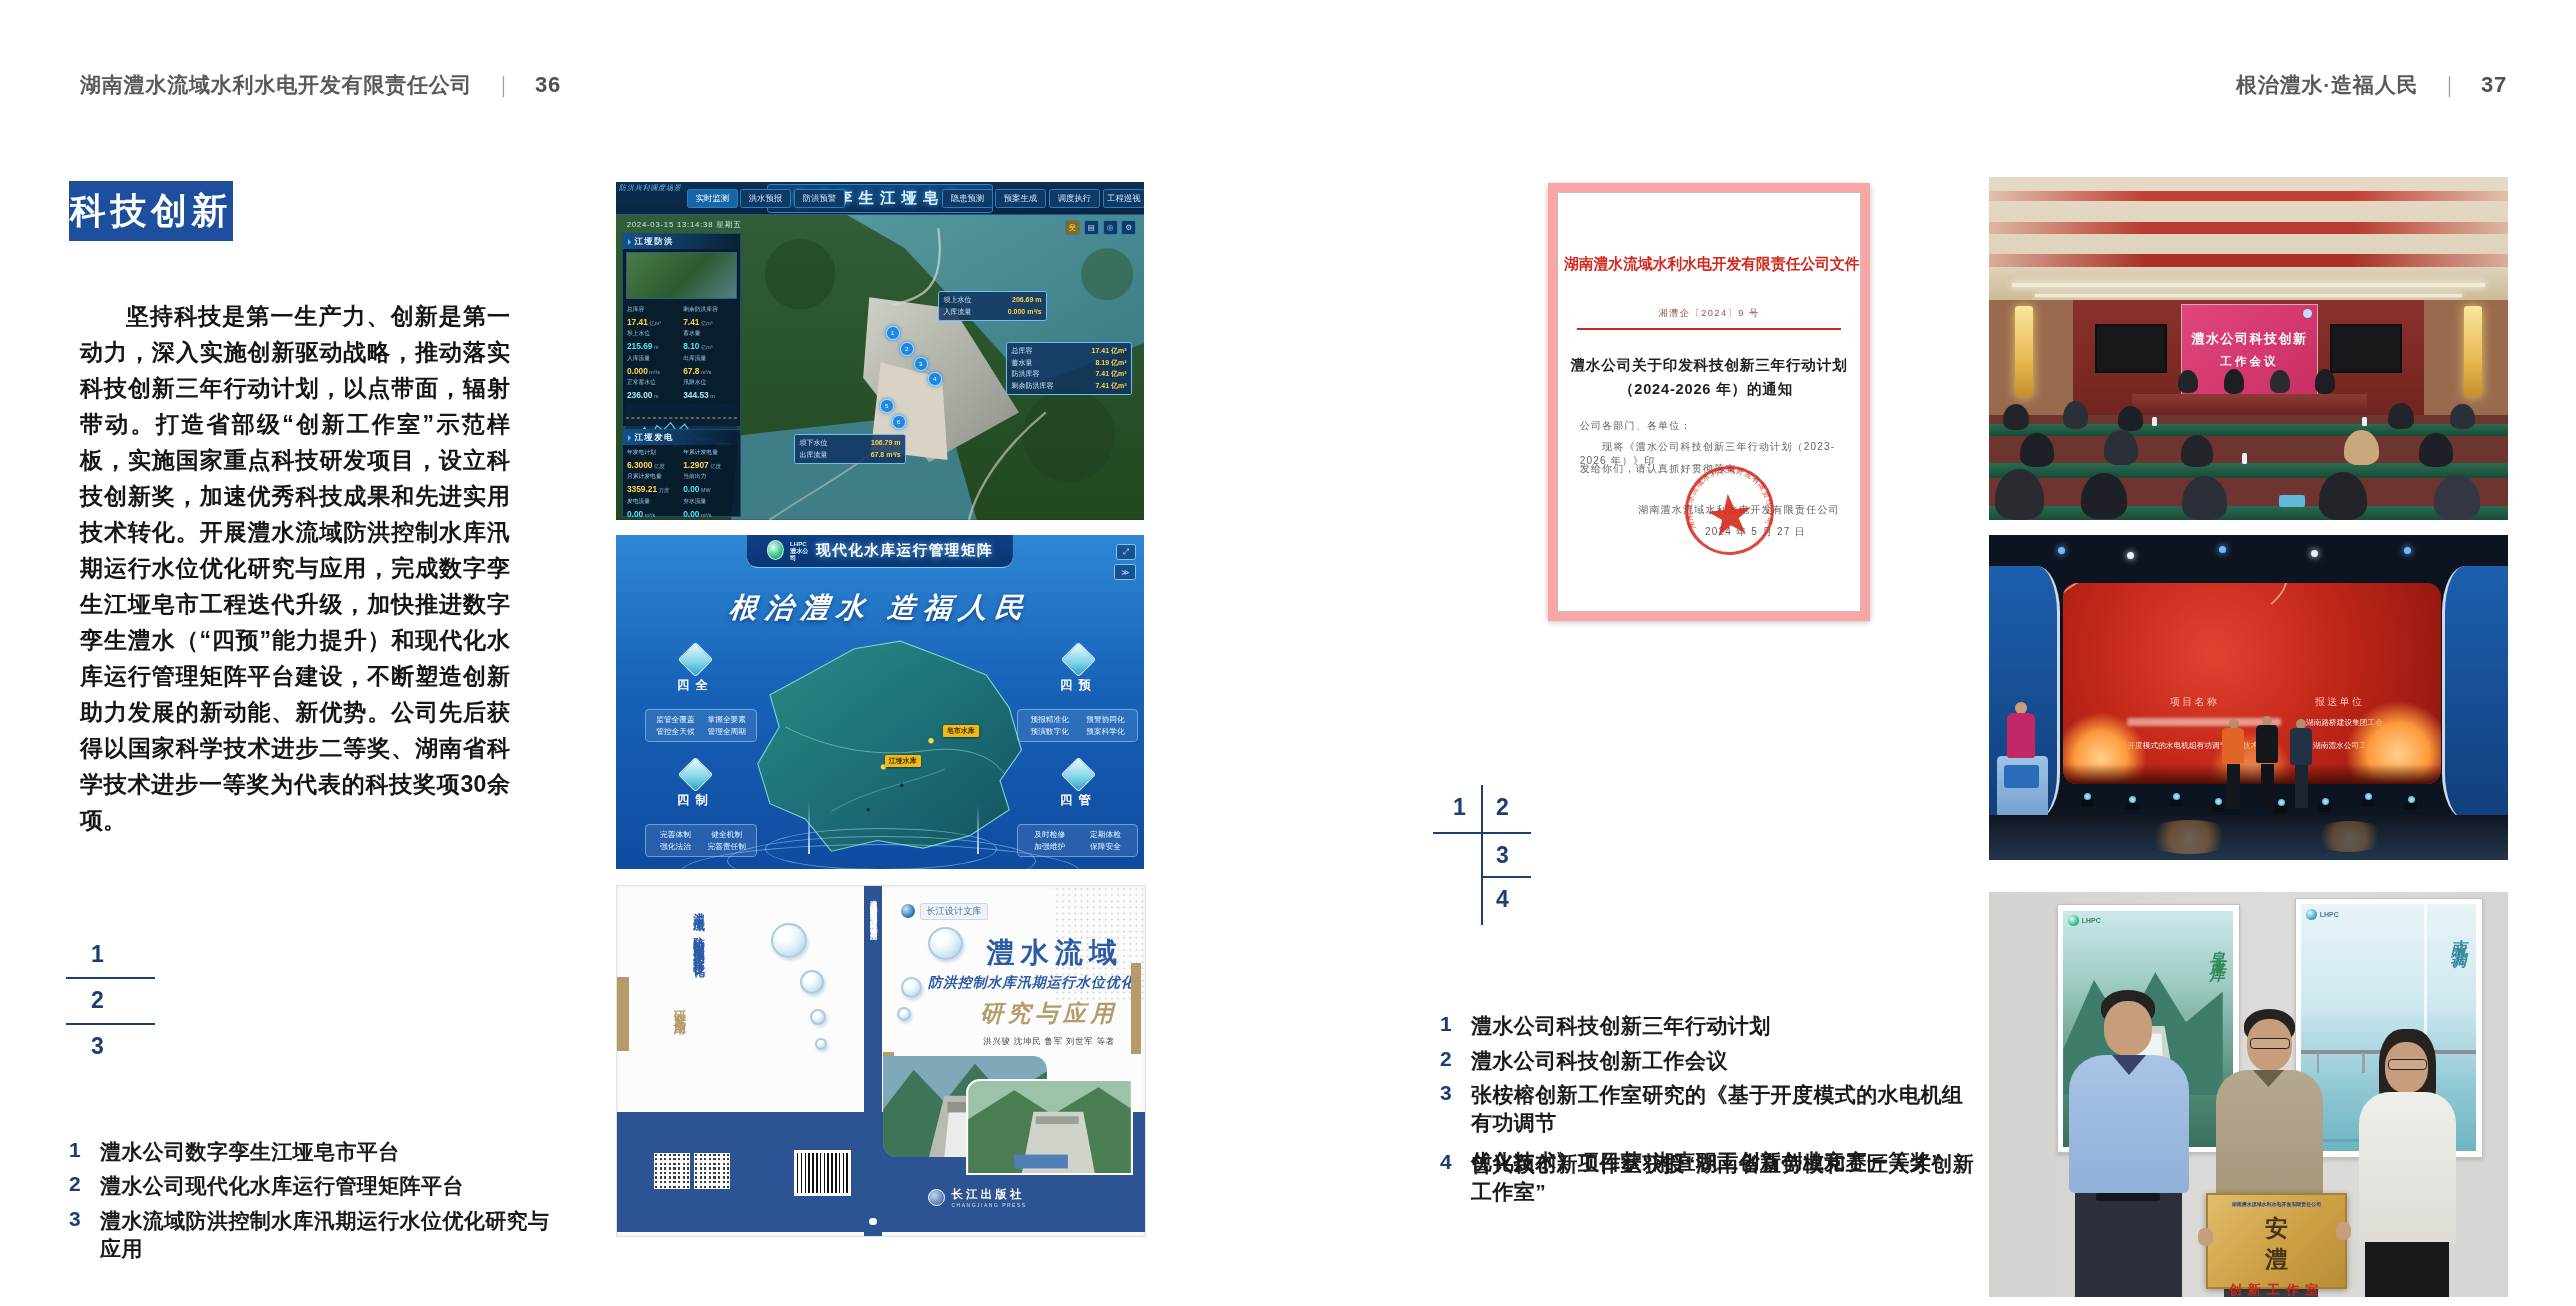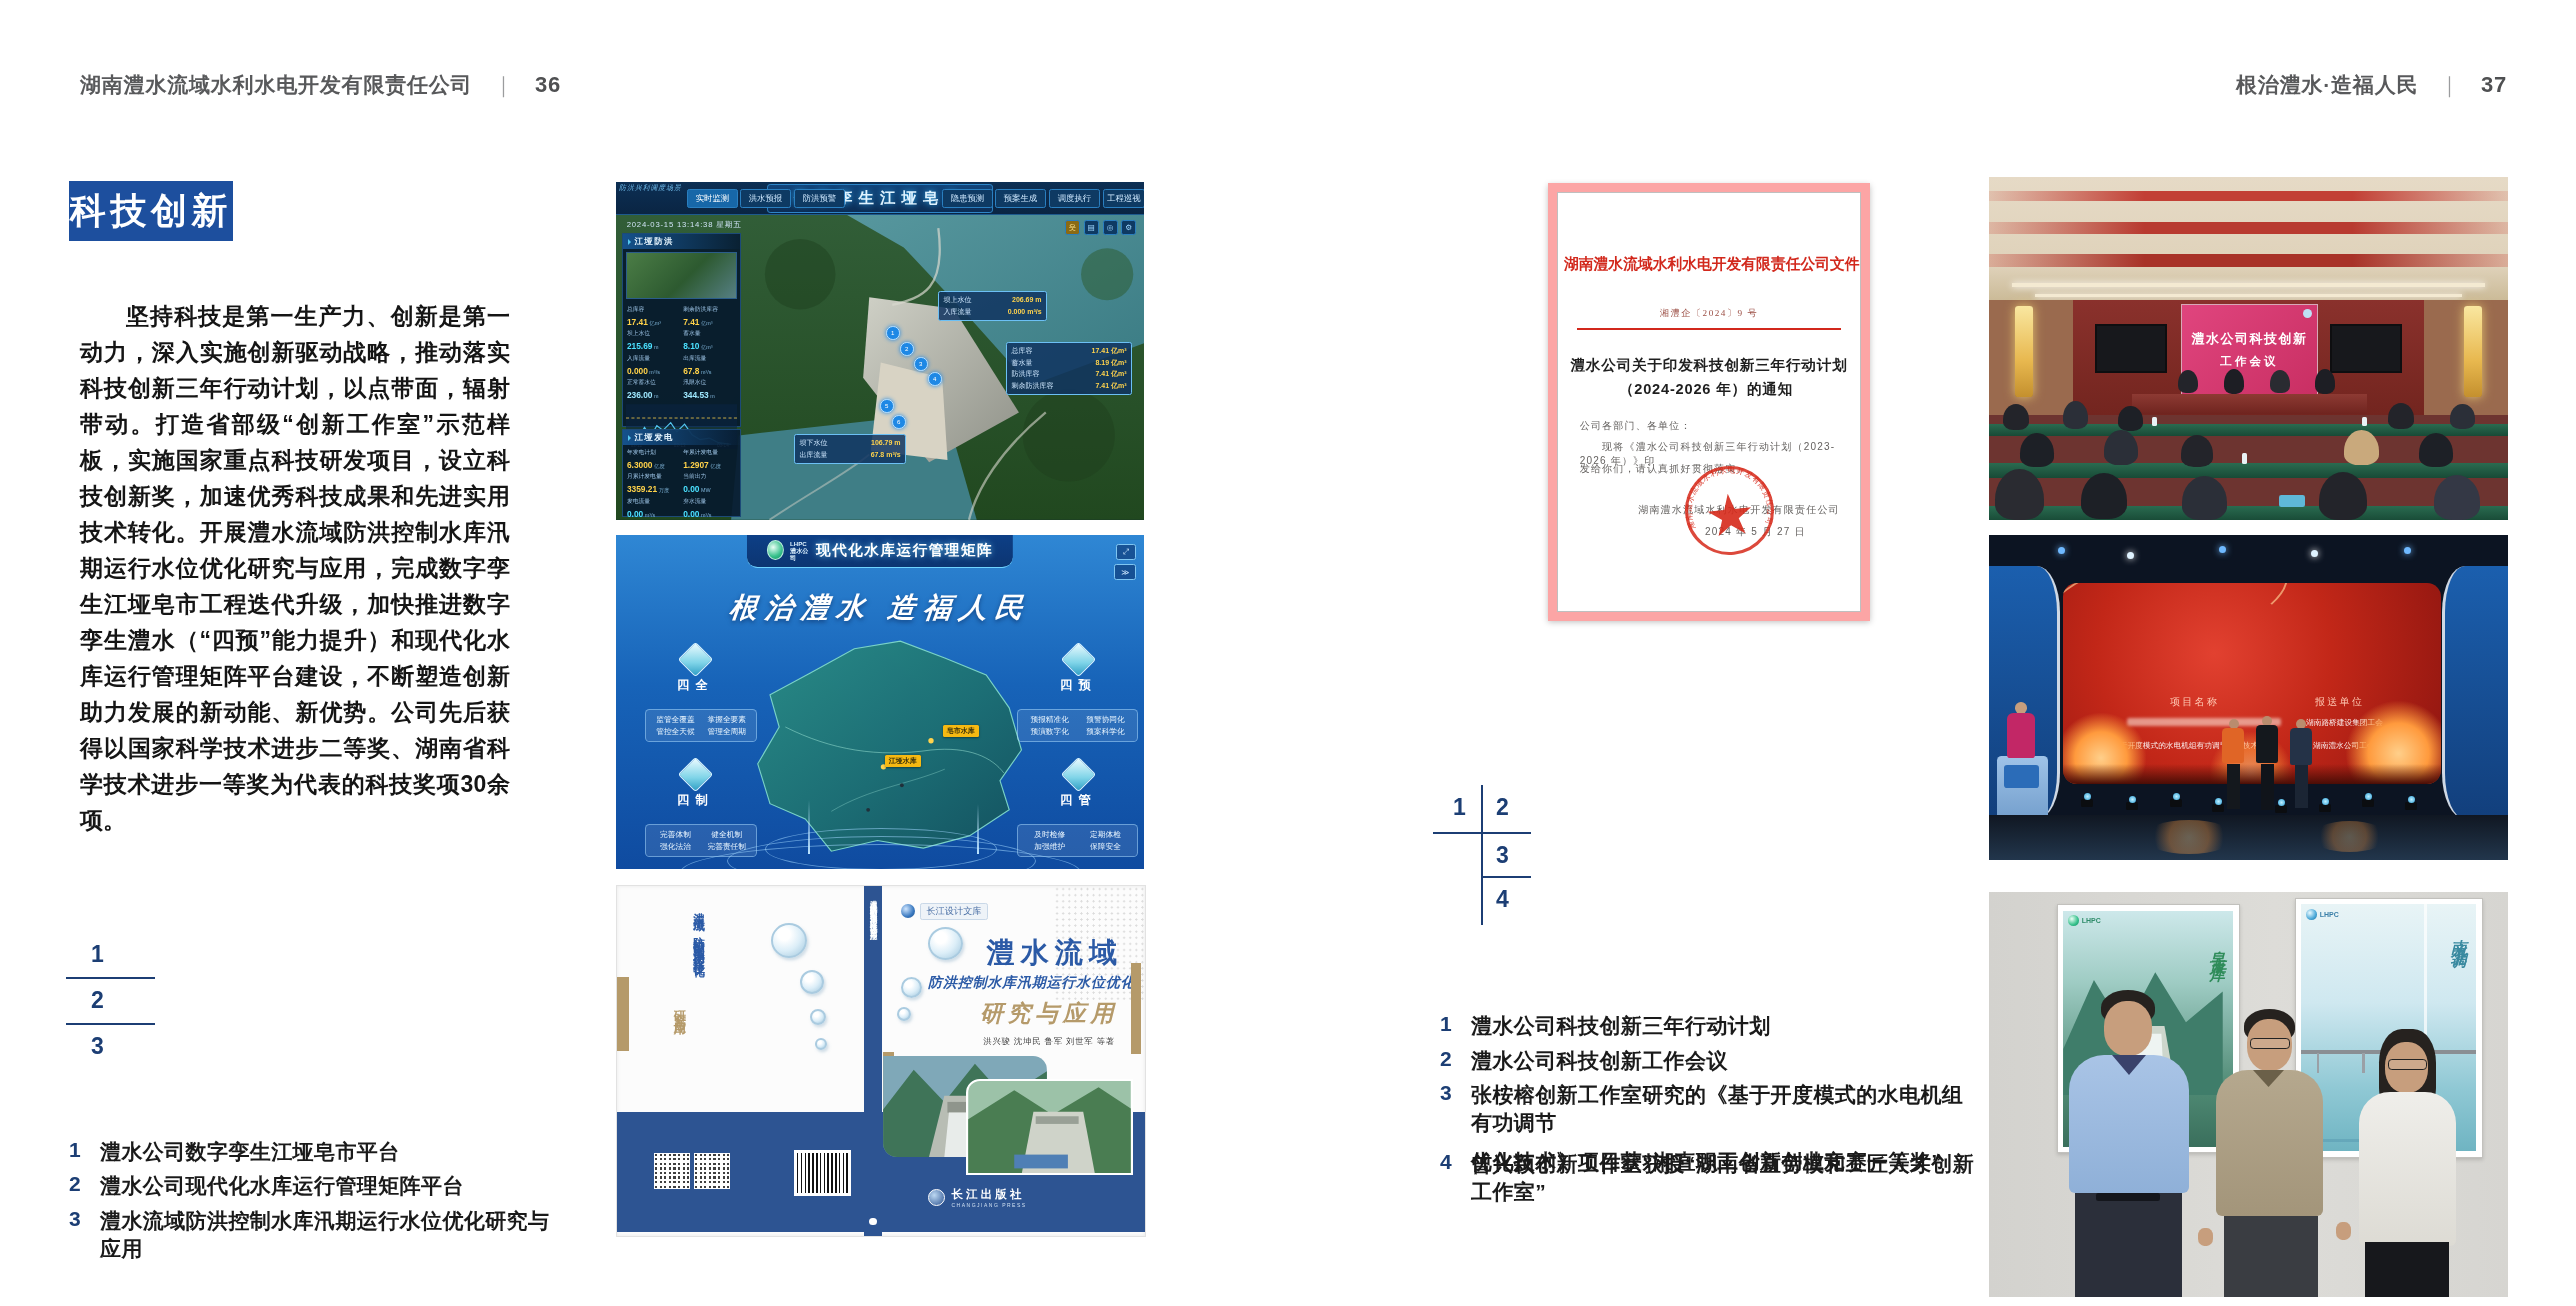--- a/index.html
+++ b/index.html
@@ -78,21 +78,21 @@
   .bk-tan{color:#b59a6a;font-weight:bold;}
   .droplet{position:absolute;border-radius:50%;border:2.3px solid #aacbe0;background:radial-gradient(circle at 35% 30%,#ffffff 20%,#dceef8 55%,#9fc6dd);box-shadow:1.5px 2.3px 3.1px rgba(120,160,190,.35);}
   .qr{background:
      repeating-linear-gradient(0deg,#222 0 2.3px,#fff 2.3px 4.6px),
      repeating-linear-gradient(90deg,#222 0 2.3px,#fff 2.3px 4.6px);background-blend-mode:screen;border:1.5px solid #fff;}
   .barcode{background:repeating-linear-gradient(90deg,#111 0 1.5px,#fff 1.5px 3.8px);border:3.1px solid #fff;}
   
   .doc-outer{background:#fca5a5;box-shadow:0 1.5px 6.1px rgba(0,0,0,.25);}
   .doc{position:absolute;left:9.2px;top:9.2px;right:9.2px;bottom:9.2px;background:#fff;border:0.8px solid #bfbfbf;}
   .doc-mast{color:#d2281c;font-weight:bold;font-size:15.4px;letter-spacing:0px;text-align:center;white-space:nowrap;transform:scaleX(.96);}
-  .doc-num{color:#9c4f45;font-size:9.2px;text-align:center;letter-spacing:1.5px;font-family:Liberation Serif, serif;}
+  .doc-num{color:#9c4f45;font-size:9.2px;text-align:center;letter-spacing:1.5px;}
   .doc-rule{background:#d2281c;height:1.5px;}
   .doc-title{color:#1f1f1f;font-weight:bold;font-size:14.6px;text-align:center;letter-spacing:0.8px;}
   .doc-body{color:#63605e;font-size:10px;letter-spacing:1.2px;}
   
   .mt{background:#6d3430;}
   .sil{position:absolute;border-radius:50% 50% 40% 40%/60% 60% 30% 30%;}
   .mt-green{position:absolute;left:0;right:0;background:linear-gradient(180deg,#2a6b50,#184a36);}
   .lamp{position:absolute;width:18.4px;background:linear-gradient(180deg,#f9e7a0,#e8b84f 60%,#c4902e);border-radius:3.1px;box-shadow:0 0 10.7px rgba(250,220,120,.8);}
   
   .aw{background:#0c1422;}
@@ -661,18 +661,23 @@
     <div class="ab" style="left:227px;top:178px;width:107px;height:146px;background:linear-gradient(180deg,#b5a88e,#a3957a);border-radius:32px 32px 6.1px 6.1px"></div>
     <div class="ab" style="left:264px;top:178px;width:31px;height:17px;background:#6b6049;clip-path:polygon(0 0,100% 0,50% 100%)"></div>
     <div class="ab" style="left:235px;top:324px;width:94px;height:81px;background:#3a3d42"></div>
 
     <div class="ab hair" style="left:390px;top:137px;width:57px;height:84px;border-radius:40% 40% 30% 30%"></div>
     <div class="ab skin" style="left:396px;top:150px;width:43px;height:51px;border-radius:46%"></div>
     <div class="ab" style="left:399px;top:167px;width:37px;height:9.2px;border:1.9px solid #222;border-radius:3.8px;background:rgba(255,255,255,.12)"></div>
     <div class="ab" style="left:370px;top:200px;width:97px;height:154px;background:linear-gradient(180deg,#efeeea,#ddDBD4);background:linear-gradient(180deg,#efeeea,#dddbd4);border-radius:31px 31px 6.1px 6.1px"></div>
     <div class="ab" style="left:376px;top:350px;width:84px;height:55px;background:#17181c"></div>
 
+    <div class="plaque" style="left:217px;top:301px;width:137px;height:92px">
+      <div style="margin-top:6.1px;font-size:5.4px;color:#1f3f8f;font-weight:bold;white-space:nowrap;transform:scale(.92)">湖南澧水流域水利水电开发有限责任公司</div>
+      <div style="margin-top:4.6px;font-size:23px;color:#463517;font-weight:bold;font-family:'Liberation Serif','DejaVu Serif',serif;letter-spacing:20px;padding-left:20px">安　澧</div>
+      <div style="margin-top:6.1px;font-size:13px;color:#c5281c;font-weight:bold;letter-spacing:6.1px">创新工作室</div>
+    </div>
     <div class="ab skin" style="left:209px;top:336px;width:15.4px;height:18.4px;border-radius:40%"></div>
     <div class="ab skin" style="left:347px;top:330px;width:15.4px;height:18.4px;border-radius:40%"></div>
   </div>
 
 </div>
 
 
 </body></html>

